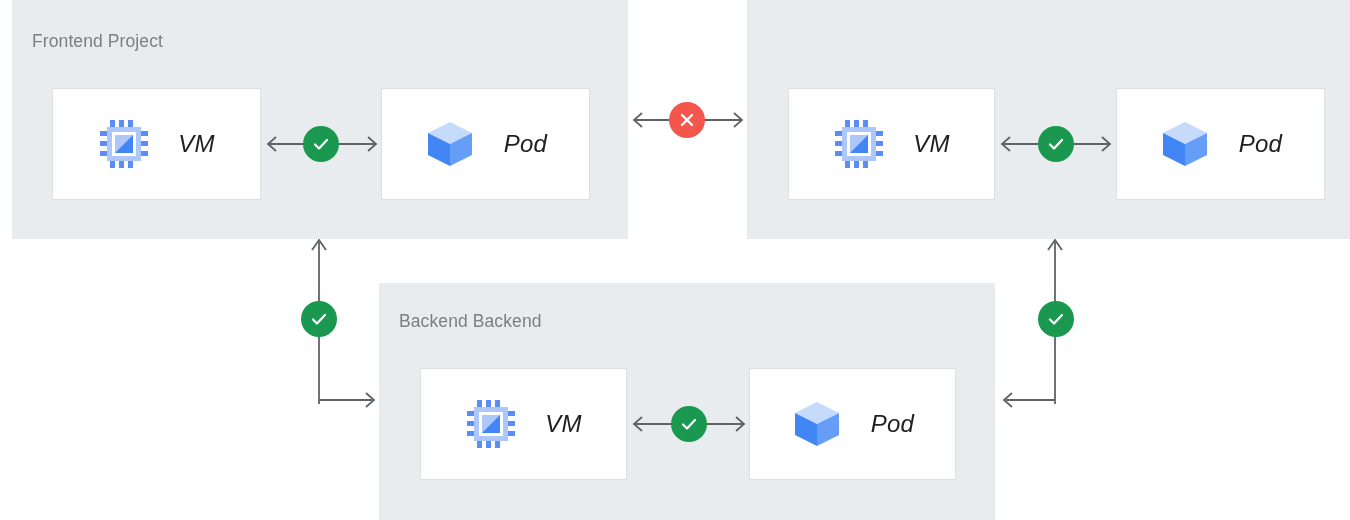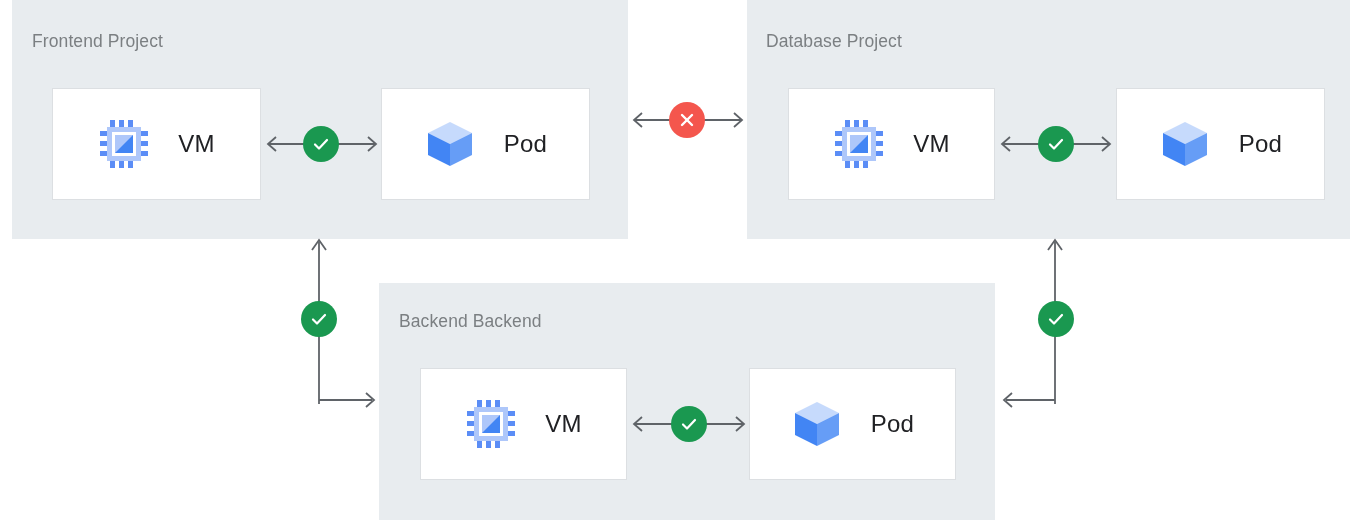--- a/index.html
+++ b/index.html
@@ -40,20 +40,21 @@
     border: 1px solid #dcdfe2;
     box-sizing: border-box;
     display: flex;
     align-items: center;
     justify-content: center;
   }
   .card-inner {
     display: flex;
     align-items: center;
     gap: 28px;
+    font-style: italic;
   }
   .card-label {
     font-size: 24px;
     color: #202124;
     line-height: 1;
     letter-spacing: 0.2px;
   }
   .icon-wrap {
     width: 52px;
     height: 52px;
@@ -136,21 +137,20 @@
           <path d="M26 4 L48 15 L26 26 L4 15 Z" fill="#c6dafc"></path>
           <path d="M4 15 L26 26 L26 48 L4 37 Z" fill="#4285f4"></path>
           <path d="M48 15 L48 37 L26 48 L26 26 Z" fill="#669df6"></path>
         </svg>
       </span>
       <span class="card-label">Pod</span>
     </div>
   </div>
 
   <div class="panel" style="left:735px; top:0px; width:615px; height:239px;"></div>
-  <div class="panel-title" style="left:754px; top:31px;">Database Project</div>
 
   <div class="card" style="left:776px; top:88px; width:207px; height:112px;">
     <div class="card-inner">
       <span class="icon-wrap">
         <svg viewBox="0 0 52 52" width="52" height="52" aria-hidden="true">
           <g fill="#5b8df6">
             <rect x="12" y="2" width="5" height="8"></rect>
             <rect x="21" y="2" width="5" height="8"></rect>
             <rect x="30" y="2" width="5" height="8"></rect>
             <rect x="12" y="42" width="5" height="8"></rect>

